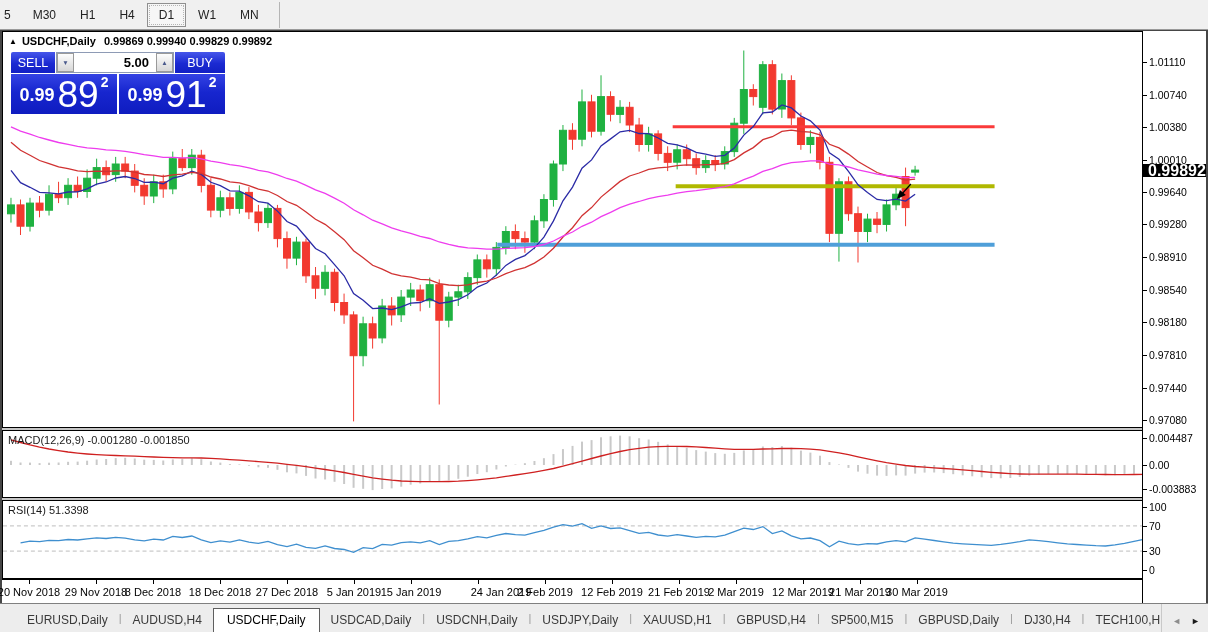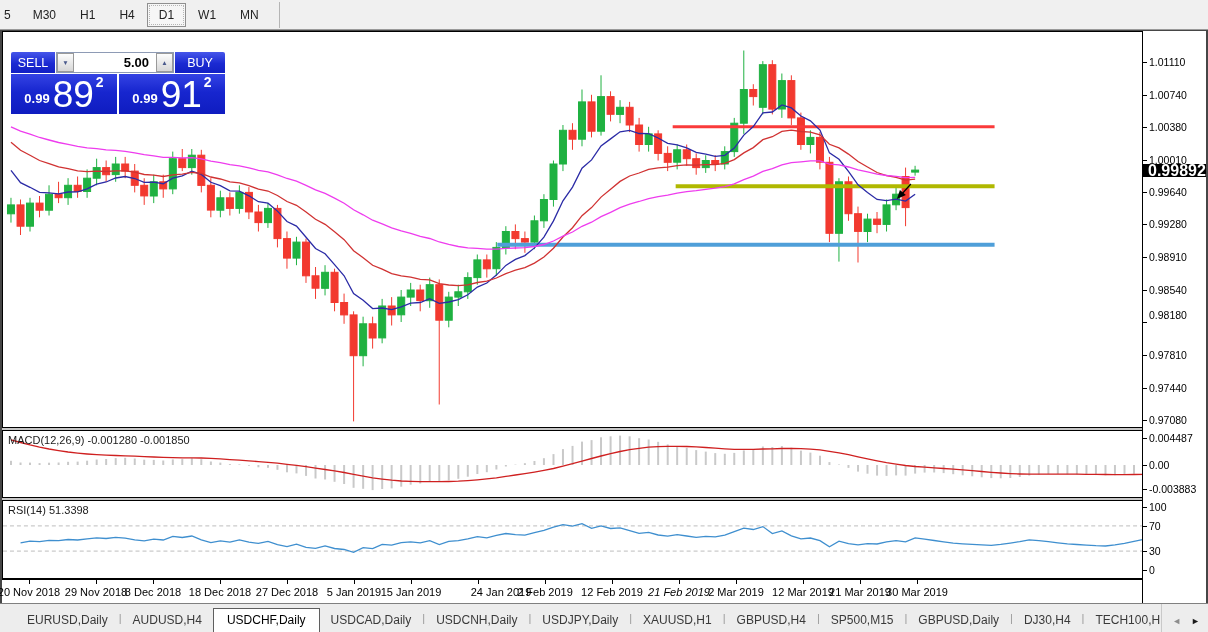--- a/index.html
+++ b/index.html
@@ -32,21 +32,21 @@
 .t-sell,.t-buy{color:#fff;font-size:12.5px;border:none;background:linear-gradient(180deg,#4656ea,#1b2ad2 55%,#1220c4);cursor:default;font-family:inherit}
 .t-sell{width:44px;border-radius:2px 0 0 0}
 .t-buy{width:50px;border-radius:0 2px 0 0}
 .t-sell span,.t-buy span{border-bottom:1px solid #e8eaff;padding-bottom:17px}
 .t-spin{flex:1;display:flex;background:#fff;border:1px solid #8e9bb5;margin:0 1px}
 .t-dn,.t-up{width:17px;background:linear-gradient(180deg,#fdfdfd,#d7d7d7);border:1px solid #9a9a9a;color:#4a5a8c;font-size:6.5px;cursor:default;font-family:inherit}
 .t-vol{flex:1;font-size:13px;font-weight:700;color:#000;text-align:right;padding:2px 7px 0 0;background:#fff}
 .t-row2{display:flex;margin-top:1px;height:40px}
 .t-price{flex:1;background:linear-gradient(180deg,#3443e4,#1726cf 45%,#0f1cc0);color:#fff;display:flex;align-items:flex-end;justify-content:center;padding-bottom:4px;cursor:default}
 .t-price+.t-price{margin-left:2px}
-.t-small{font-size:13px;font-weight:700;margin:0 3px 4px 0}
+.t-small{font-size:18px;font-weight:700;margin:0 3px 4px 0}
 .t-big{font-size:37px;line-height:0.82}
 .t-sup{font-size:14px;font-weight:700;margin:0 0 20px 2px}
 
 .axlbl{position:absolute;left:6px;font-size:10.5px;color:#000;white-space:nowrap;line-height:11px}
 .axtick{position:absolute;left:0;width:4px;height:1px;background:#000}
 .ptag{position:absolute;left:0;right:0;height:13px;background:#000;color:#fff;font-size:16px;font-weight:700;line-height:13px;padding-left:5px}
 
 .dtick{position:absolute;top:0;width:1px;height:4px;background:#000}
 .dlbl{position:absolute;top:6px;font-size:11px;color:#000;transform:translateX(-50%);white-space:nowrap}
 
@@ -68,20 +68,23 @@
     <button class="tf-btn">H1</button>
     <button class="tf-btn">H4</button>
     <button class="tf-btn active">D1</button>
     <button class="tf-btn">W1</button>
     <button class="tf-btn">MN</button>
     <div class="tf-sep"></div>
   </div>
 
 <div id="workspace">
   <div class="panel" id="main-panel">
+    <div id="symbol-header">
+      <span class="tri">▲</span><span>USDCHF,Daily</span><span class="ohlc">0.99869 0.99940 0.99829 0.99892</span>
+    </div>
     <div id="trade">
       <div class="t-row1">
         <button class="t-sell"><span>SELL</span></button>
         <div class="t-spin">
           <button class="t-dn"><span>▼</span></button>
           <div class="t-vol">5.00</div>
           <button class="t-up"><span>▲</span></button>
         </div>
         <button class="t-buy"><span>BUY</span></button>
       </div>
@@ -477,21 +480,21 @@
       <div class="dlbl" style="left: 352px;">5 Jan 2019</div>
       <div class="dtick" style="left: 409px;"></div>
       <div class="dlbl" style="left: 409px;">15 Jan 2019</div>
       <div class="dtick" style="left: 476px;"></div>
       <div class="dlbl" style="left: 499px; text-align: right;">24 Jan 2019</div>
       <div class="dtick" style="left: 543px;"></div>
       <div class="dlbl" style="left: 543px;">2 Feb 2019</div>
       <div class="dtick" style="left: 610px;"></div>
       <div class="dlbl" style="left: 610px;">12 Feb 2019</div>
       <div class="dtick" style="left: 677px;"></div>
-      <div class="dlbl" style="left: 677px; font-style: italic;">21 Feb 2019</div>
+      <div class="dlbl" style="left: 677px;">21 Feb 2019</div>
       <div class="dtick" style="left: 734px;"></div>
       <div class="dlbl" style="left: 734px;">2 Mar 2019</div>
       <div class="dtick" style="left: 801px;"></div>
       <div class="dlbl" style="left: 801px;">12 Mar 2019</div>
       <div class="dtick" style="left: 858px;"></div>
       <div class="dlbl" style="left: 858px;">21 Mar 2019</div>
       <div class="dtick" style="left: 915px;"></div>
       <div class="dlbl" style="left: 915px;">30 Mar 2019</div>
     </div>
   <div id="price-axis">
@@ -505,21 +508,21 @@
       <div class="axlbl" style="top: 124px; text-align: center;">1.00010</div>
       <div class="axtick" style="top: 161px;"></div>
       <div class="axlbl" style="top: 156px;">0.99640</div>
       <div class="axtick" style="top: 193px;"></div>
       <div class="axlbl" style="top: 188px;">0.99280</div>
       <div class="axtick" style="top: 226px;"></div>
       <div class="axlbl" style="top: 221px;">0.98910</div>
       <div class="axtick" style="top: 259px;"></div>
       <div class="axlbl" style="top: 254px;">0.98540</div>
       <div class="axtick" style="top: 291px;"></div>
-      <div class="axlbl" style="top: 279px; text-align: right;">0.98180</div>
+      <div class="axlbl" style="top: 286px; text-align: right;">0.98180</div>
       <div class="axtick" style="top: 324px;"></div>
       <div class="axlbl" style="top: 319px;">0.97810</div>
       <div class="axtick" style="top: 357px;"></div>
       <div class="axlbl" style="top: 352px;">0.97440</div>
       <div class="axtick" style="top: 389px;"></div>
       <div class="axlbl" style="top: 384px;">0.97080</div>
       <div class="ptag" style="top: 133px;">0.99892</div>
       <div class="axtick" style="top: 407px;"></div>
       <div class="axlbl" style="top: 402px;">0.004487</div>
       <div class="axtick" style="top: 434px;"></div>

